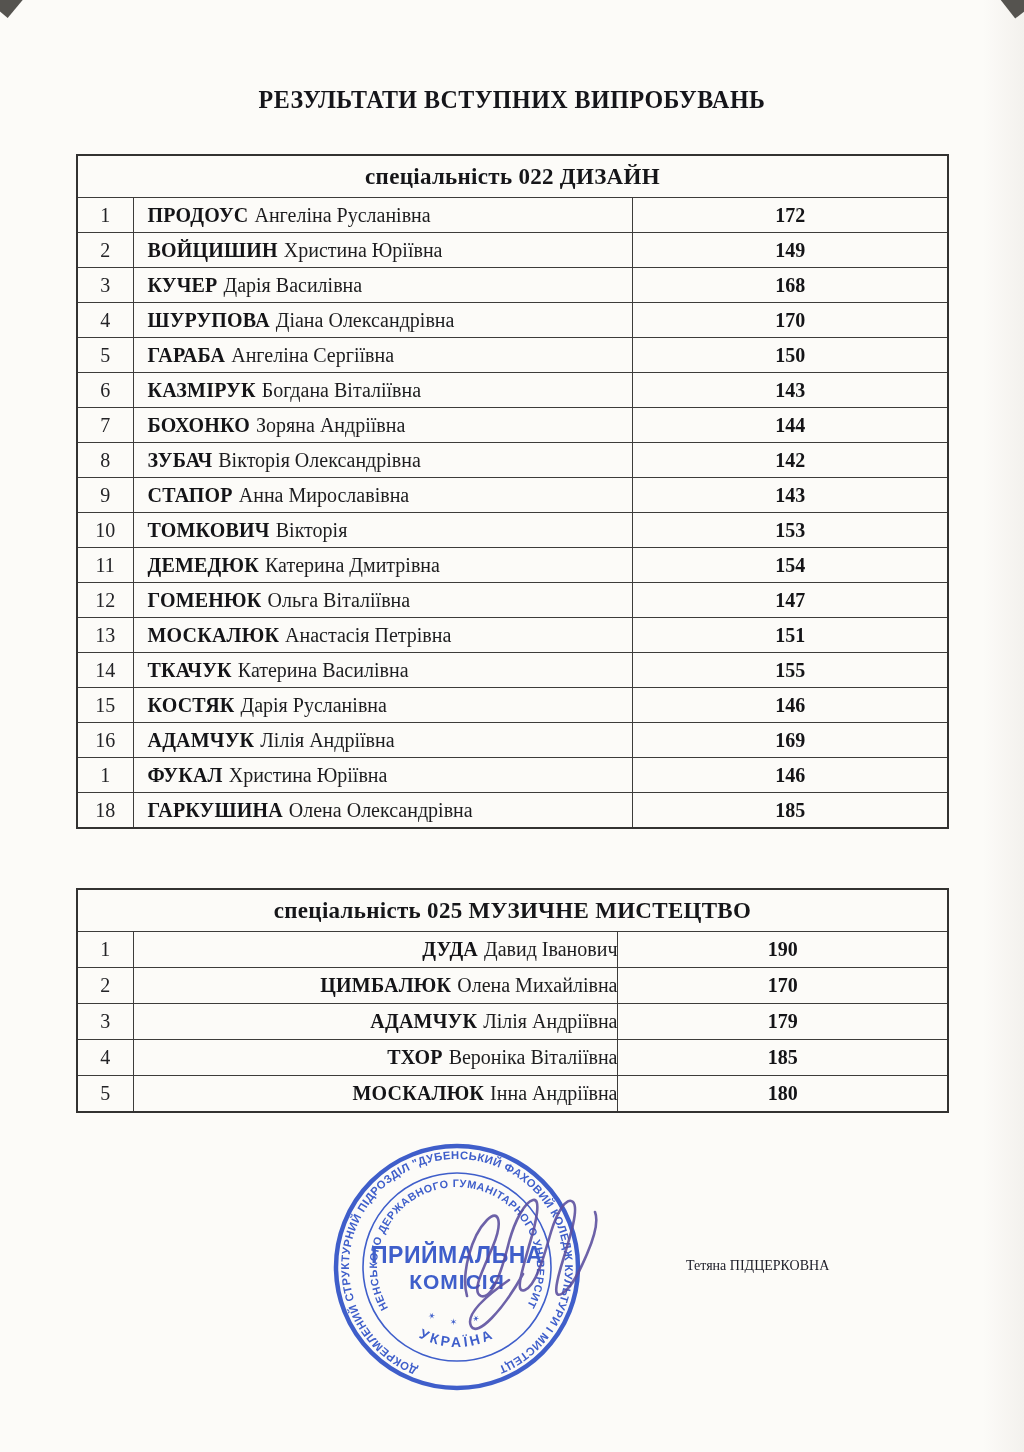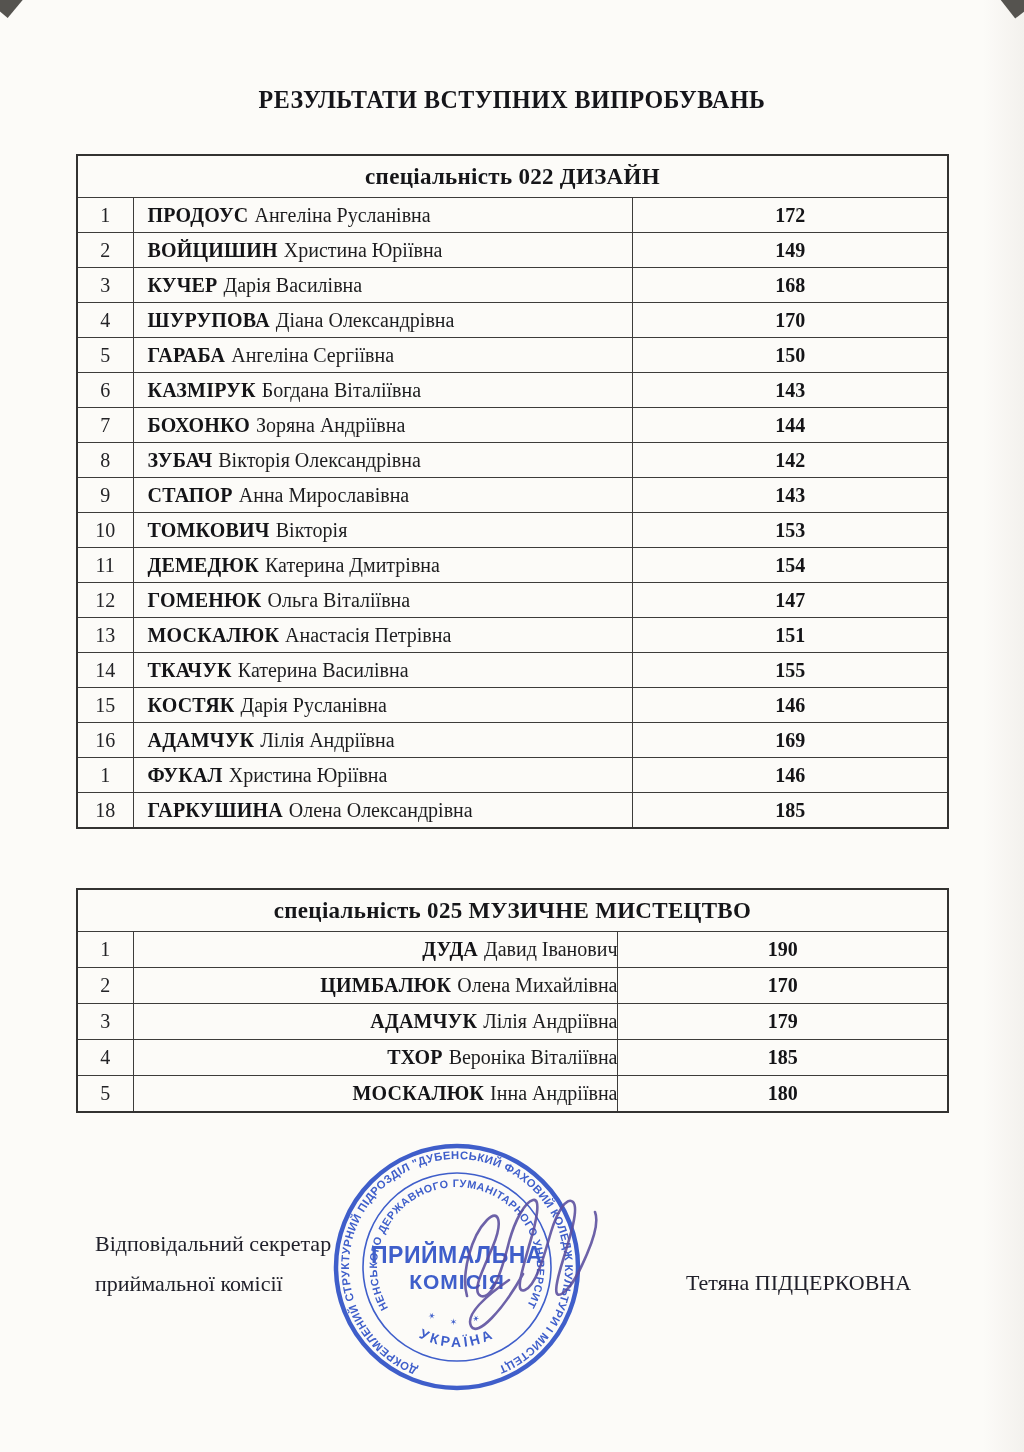--- a/index.html
+++ b/index.html
@@ -55,21 +55,21 @@
   td.name b{font-weight:bold;margin-right:6px;letter-spacing:.2px;color:#141417;}
   td.score{text-align:center;font-weight:bold;color:#141417;}
 
   .footer-role{
     position:absolute;left:95px;top:1224px;
     font-size:22px;line-height:40px;
     color:#20202a;
   }
   .footer-name{
     position:absolute;left:686px;top:1258px;
-    font-size:22px;color:#20202a;margin-top:12px;
+    font-size:14px;color:#20202a;
   }
 
   .stamp{position:absolute;left:322px;top:1132px;width:270px;height:270px;opacity:.9;}
   .stamp circle{fill:none;stroke:var(--stamp-ink,#2b4ec6);}
   .stamp .ring-outer{stroke-width:4.5px;}
   .stamp .ring-mid{stroke-width:1.6px;}
   .stamp text{fill:var(--stamp-ink,#2b4ec6);}
   .stamp .arc-outer{font-family:"Liberation Sans",sans-serif;font-size:11.3px;font-weight:bold;letter-spacing:.4px;}
   .stamp .arc-inner{font-family:"Liberation Sans",sans-serif;font-size:10.8px;font-weight:bold;letter-spacing:.6px;}
   .stamp .arc-bottom{font-family:"Liberation Sans",sans-serif;font-size:14px;font-weight:bold;letter-spacing:3px;}
@@ -249,24 +249,20 @@
     </tr>
 
     <tr>
       <td class="num">5</td>
       <td class="name"><b>МОСКАЛЮК</b><span>Інна Андріївна</span></td>
       <td class="score">180</td>
     </tr>
   </tbody>
   </table>
 
-  <div class="footer-role">
-    <div>Відповідальний секретар</div>
-    <div>приймальної комісії</div>
-  </div>
 
   <div class="footer-name">Тетяна ПІДЦЕРКОВНА</div>
 
   <svg class="stamp" viewBox="0 0 270 270" aria-hidden="true">
     <defs>
       <path id="arcOuter" d="M 92.8 234.4 A 108 108 0 1 1 177.2 234.4"></path>
       <path id="arcInner" d="M 65.7 175 A 80 80 0 1 1 204.3 175"></path>
       <path id="arcBottom" d="M 89.1 200.5 A 80 80 0 0 0 180.9 200.5"></path>
       <path id="arcStars" d="M 110.5 187.6 A 58 58 0 0 0 159.5 187.6"></path>
     </defs>

